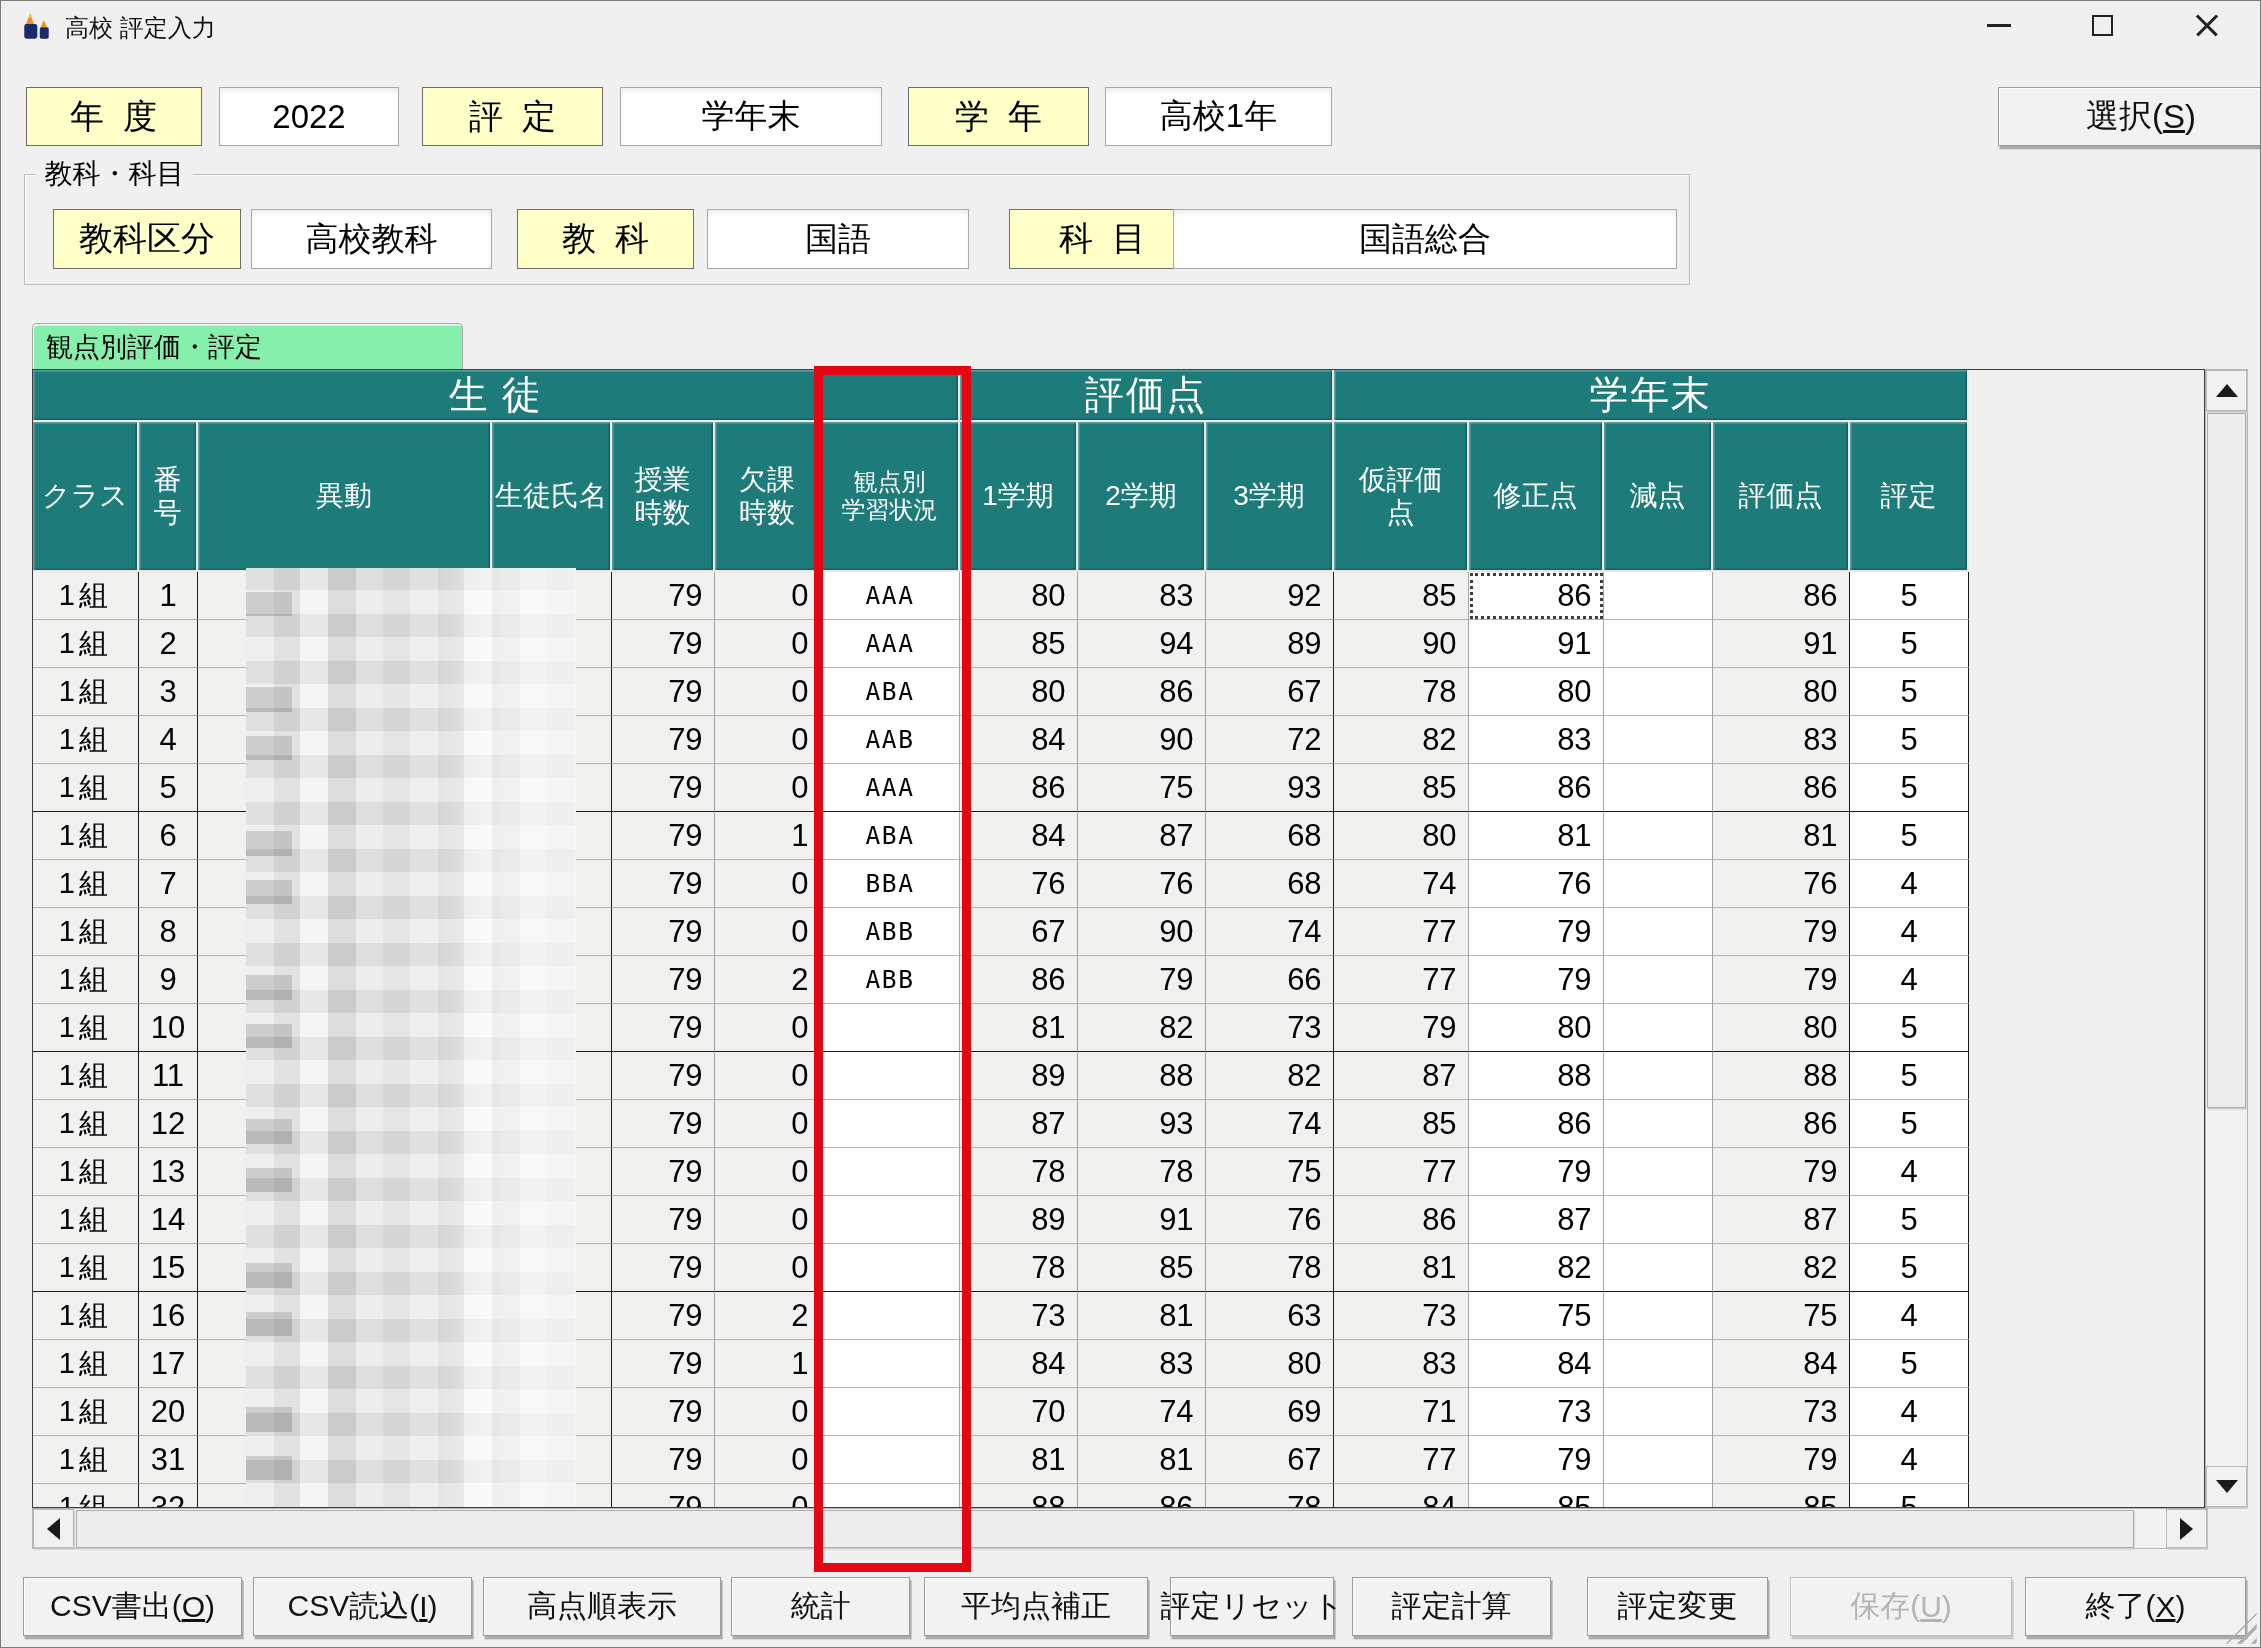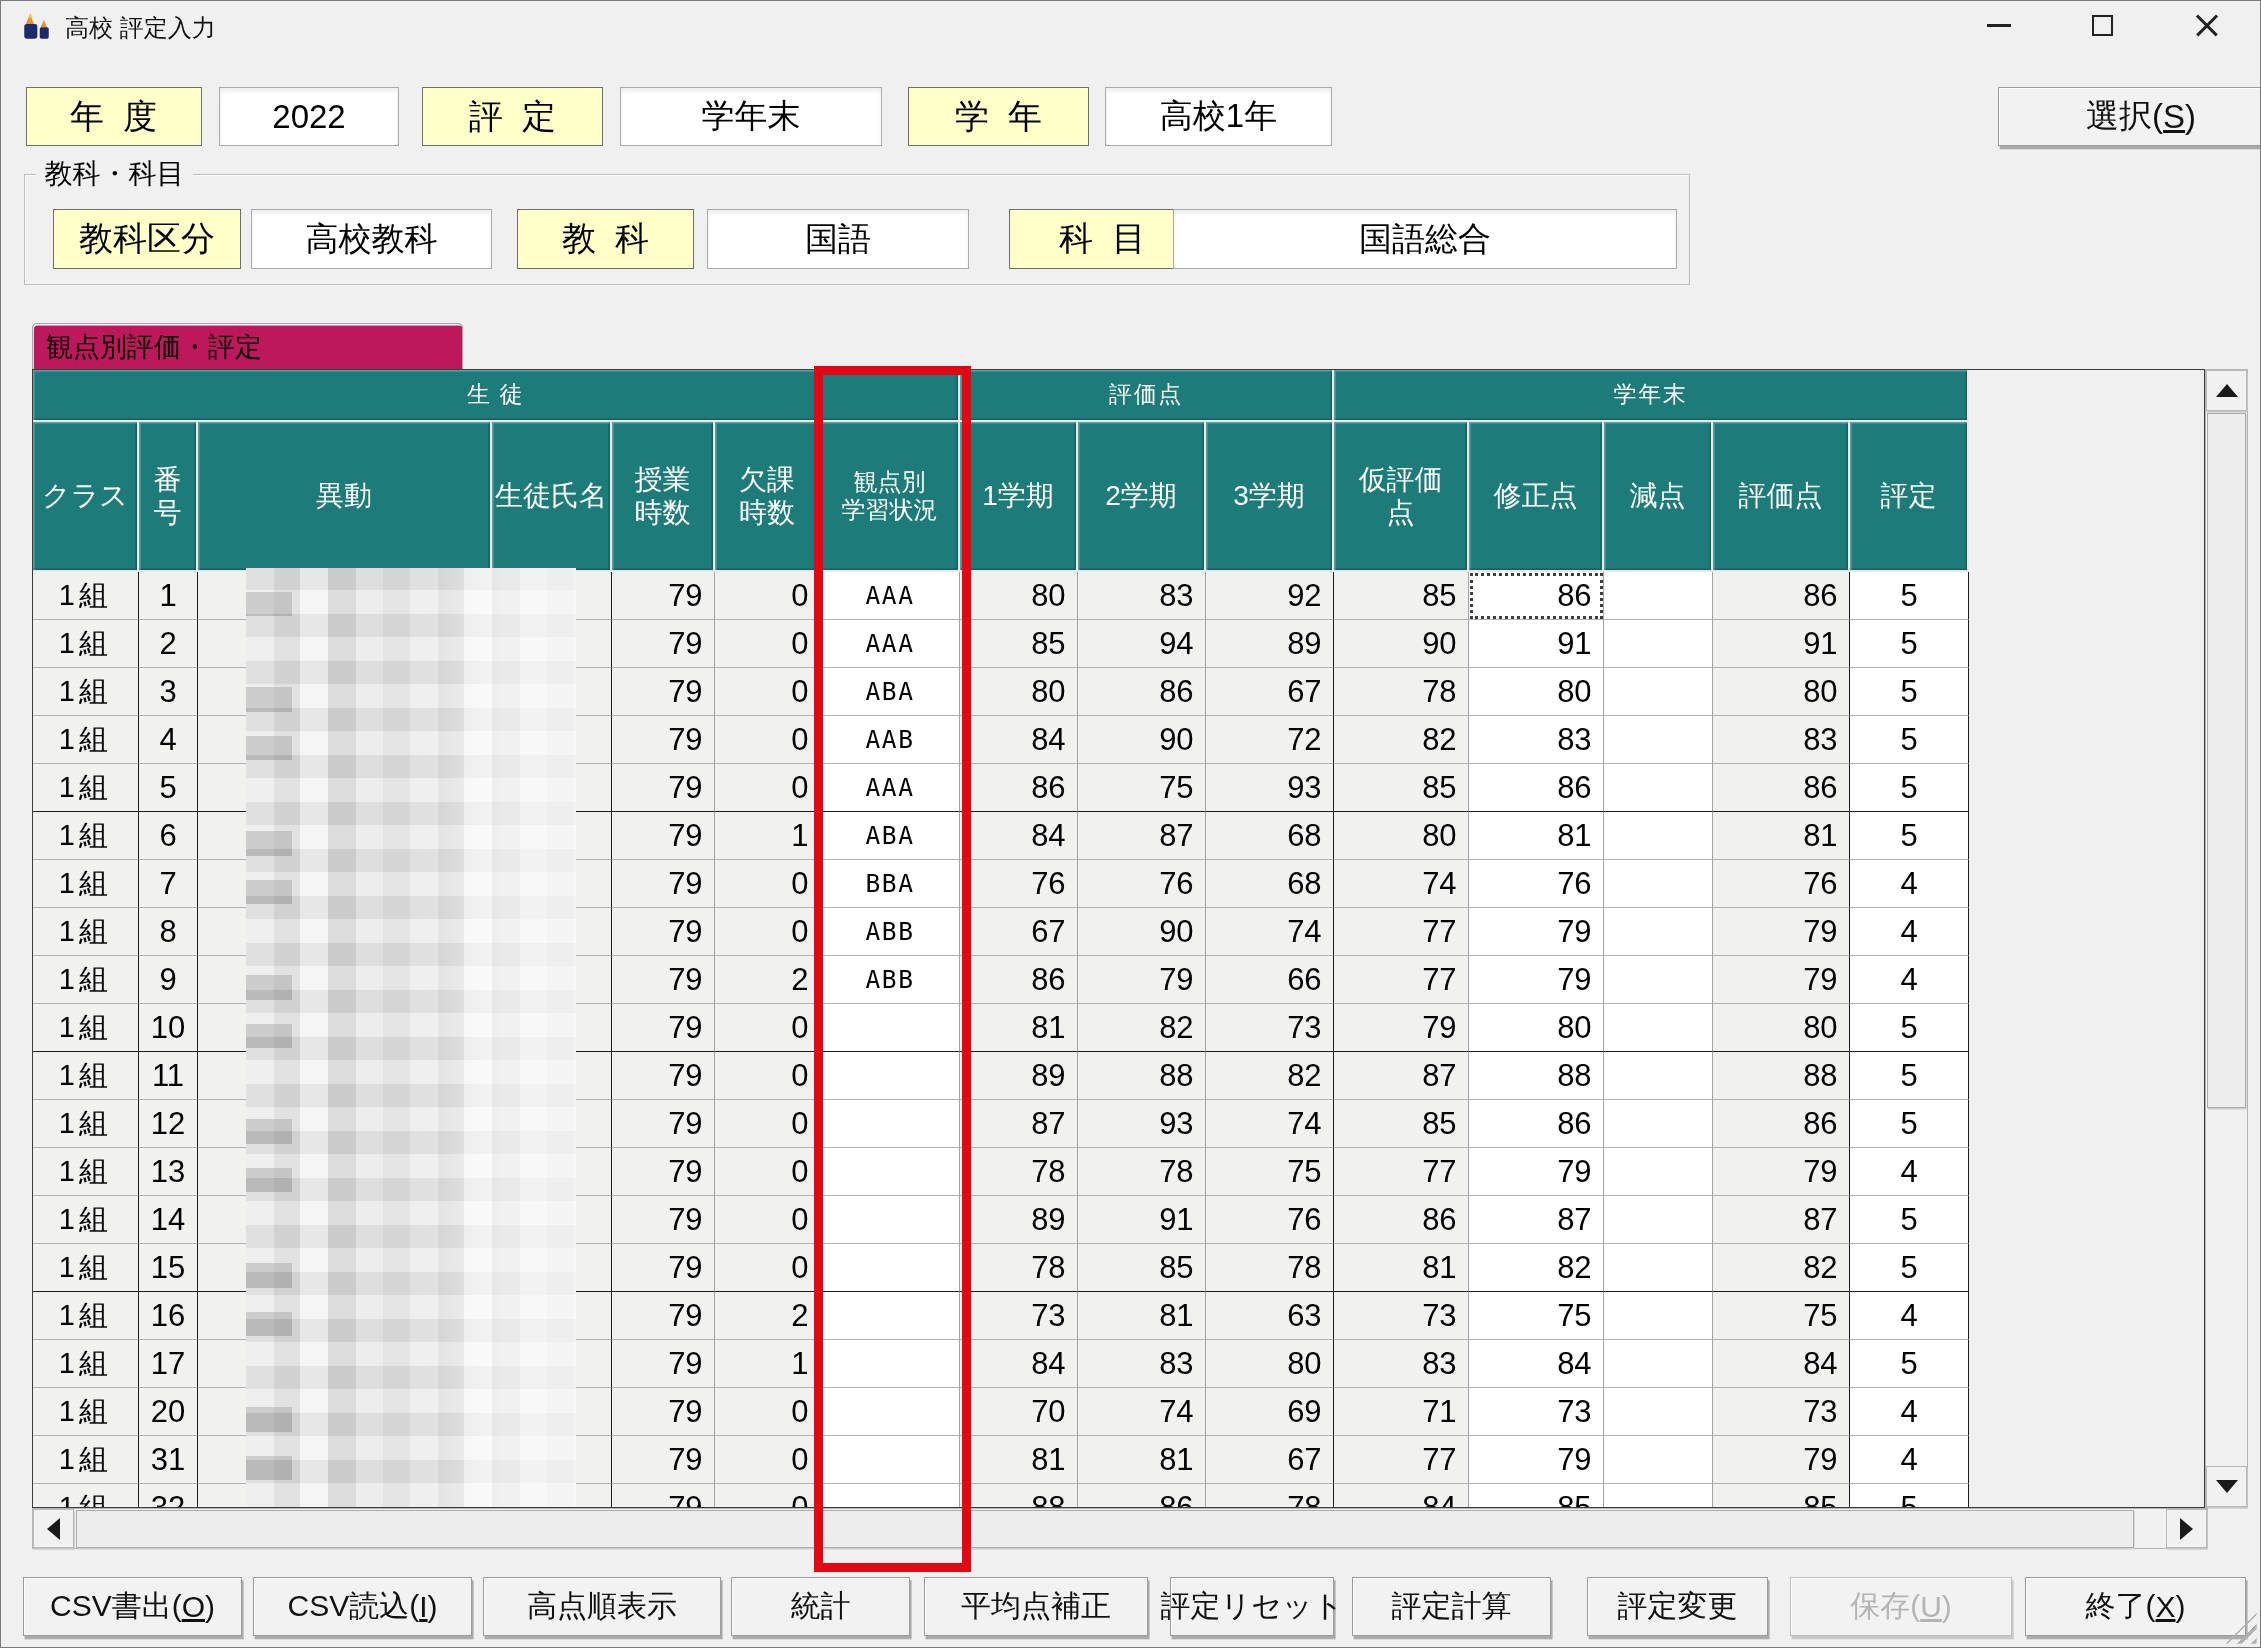--- a/index.html
+++ b/index.html
@@ -26,27 +26,27 @@
   .btn3d .mn{text-decoration:underline;}
   .btn3d.disabled{color:#b4b4b4;box-shadow:1.6px 3.3px 0 #c9c9c9, inset 0.8px 0.8px 0 #ffffff;border-color:#bdbdbd;}
   .select-btn{position:absolute;left:1997px;top:86px;width:286px;height:59px;font-size:33px;}
 
   
   .groupbox{position:absolute;left:23px;top:173px;width:1666px;height:111px;border:0.8px solid #bdbdbd;box-shadow:inset 0.8px 0.8px 0 #fff;}
   .groupbox-title{position:absolute;left:11.4px;top:-19.6px;background:#f0f0f0;padding:0 8.2px;font-size:28px;color:#000;}
   .groupbox .lab,.groupbox .val{top:34px;height:60px;}
 
   
-  .tab{position:absolute;left:31px;top:322px;width:431px;height:46px;background:#be185d;border:0.8px solid #a8a8a8;border-bottom:none;border-radius:4.9px 4.9px 0 0;box-shadow:inset 0.8px 1.6px 0 #fff;display:flex;align-items:center;padding-left:13px;font-size:27px;color:#000;}
+  .tab{position:absolute;left:31px;top:322px;width:431px;height:46px;background:#86efac;border:0.8px solid #a8a8a8;border-bottom:none;border-radius:4.9px 4.9px 0 0;box-shadow:inset 0.8px 1.6px 0 #fff;display:flex;align-items:center;padding-left:13px;font-size:27px;color:#000;}
 
   
   .grid-area{position:absolute;left:31px;top:368px;width:2173px;height:1139px;border:1.6px solid #3c3c3c;background:#f0f0f0;overflow:hidden;z-index:1;}
   .grid{display:grid;grid-template-columns:106px 59px 294px 120px 103px 106px 139px 118px 128px 128px 135px 135px 109px 137px 119px 235px;grid-auto-rows:48px;grid-template-rows:52px 150px;}
   .hcell{background:#1d7c7a;color:#fff;display:flex;align-items:center;justify-content:center;text-align:center;border-right:2.5px solid #e8e8e8;border-bottom:2.5px solid #e8e8e8;box-shadow:inset 1.6px 1.6px 0 rgba(255,255,255,.28), inset -1.6px -1.6px 0 rgba(0,0,0,.22);white-space:pre-line;line-height:1.18;}
-  .hcell.group{font-size:23px;letter-spacing:1.6px;}
+  .hcell.group{font-size:39px;letter-spacing:1.6px;}
   .hcell.col{font-size:28px;}
   .hcell.col.small{font-size:24px;}
   .filler{grid-column:16;grid-row:1 / span 22;background:#f0f0f0;}
   .cell{background:#f1f1f0;color:#000;font-size:31px;display:flex;align-items:center;border-right:0.8px solid #a3a3a3;border-bottom:0.8px solid #b3b3b3;overflow:hidden;}
   .cell.white{background:#ffffff;}
   .cell.c-center{justify-content:center;}
   .cell.c-right{justify-content:flex-end;padding-right:11.4px;}
   .cell.strong-r{border-right:1.6px solid #1c1c1c;}
   .cell.strong-b{border-bottom:1.6px solid #1c1c1c;}
   .cell.obs{font-family:"DejaVu Sans Mono","Liberation Mono",monospace;font-size:24.5px;letter-spacing:1.6px;}

